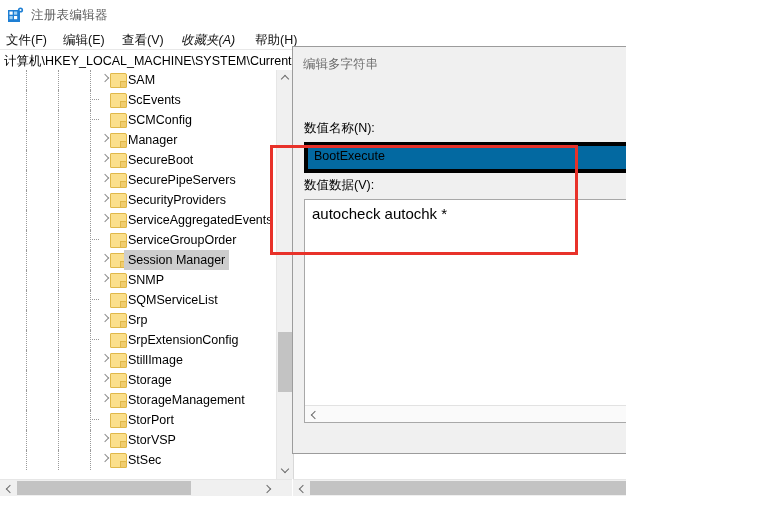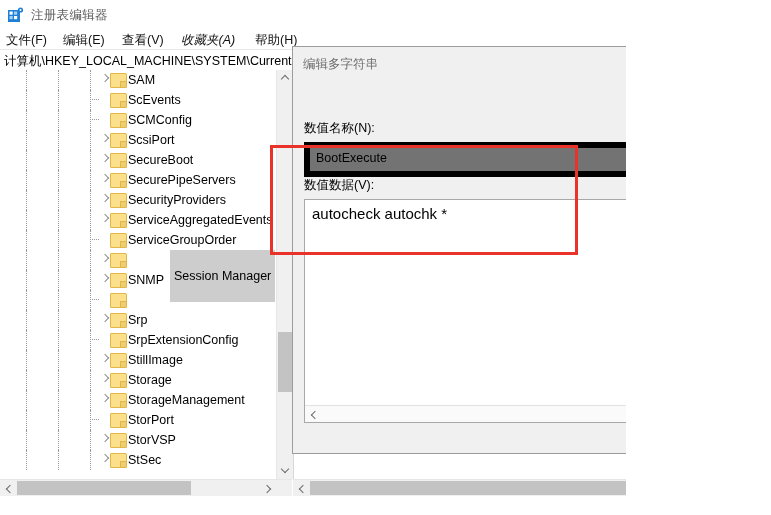--- a/index.html
+++ b/index.html
@@ -32,21 +32,21 @@
 
   
   .addressbar{position:absolute;left:0;top:49px;width:771px;height:21px;
     background:#fff;border-top:1px solid #e8e8e8;border-bottom:1px solid #d8d8d8;}
   .address-text{position:absolute;left:4px;top:3px;font-size:12.5px;color:#000;white-space:nowrap;}
 
   
   .tree-pane{position:absolute;left:0;top:70px;width:292px;height:425px;background:#fff;overflow:hidden;}
   .tree-row{position:relative;height:20px;line-height:20px;white-space:nowrap;}
   .tree-row .lbl{position:absolute;left:128px;top:0;font-size:12.5px;color:#000;}
-  .tree-row.sel .lbl{background:#cdcdcd;padding:16px 4px;left:124px;margin-left:46px;}
+  .tree-row.sel .lbl{background:#cdcdcd;padding:0 4px;left:124px;}
   .chev{position:absolute;left:101px;top:5px;width:9px;height:9px;}
   .chev:before{content:"";position:absolute;left:1px;top:0px;width:5px;height:5px;
     border-top:1.4px solid #8d8d8d;border-right:1.4px solid #8d8d8d;transform:rotate(45deg);}
   .folder{position:absolute;left:110px;top:3px;width:15px;height:13px;
     background:#fbdf8b;border:1px solid #e0b84a;border-radius:1px 2px 1px 1px;}
   .folder:after{content:"";position:absolute;right:0;bottom:0;width:5px;height:5px;
     background:#f0cc6e;border-left:1px solid #e0b84a;border-top:1px solid #e0b84a;}
   .guide{position:absolute;top:0;width:0;height:20px;border-left:1px dotted #9a9a9a;}
   .g1{left:26px;} .g2{left:58px;} .g3{left:90px;}
   .guide-stub{position:absolute;left:90px;top:9px;width:9px;height:0;border-top:1px dotted #9a9a9a;}
@@ -84,21 +84,21 @@
   .grip i{position:absolute;width:2px;height:2px;background:#b4b4b4;}
 
   
   .dialog{position:absolute;left:292px;top:46px;width:406px;height:406px;background:#f0f0f0;
     border:1px solid #9c9c9c;box-shadow:0 0 0 0 rgba(0,0,0,0);}
   .dlg-title{position:absolute;left:10px;top:9px;font-size:12.5px;color:#6d6d6d;}
   .dlg-close{position:absolute;right:0;top:0;width:44px;height:29px;display:flex;align-items:center;justify-content:center;}
   .dlg-close .glyph-close:before,.dlg-close .glyph-close:after{background:#7a7a7a;}
   .dlg-body{position:absolute;left:0;top:29px;width:406px;height:377px;background:#f0f0f0;}
   .dlg-label{position:absolute;font-size:12.5px;color:#000;}
-  .name-input{position:absolute;left:11px;top:66px;width:384px;height:23px;background:#737373;border:6px solid #000000;}
+  .name-input{position:absolute;left:11px;top:66px;width:384px;height:23px;background:#0369a1;border:4px solid #000000;}
   .name-input span{position:absolute;left:6px;top:3px;font-size:12.5px;}
   .data-box{position:absolute;left:11px;top:123px;width:384px;height:222px;background:#fff;border:1px solid #a8a8a8;}
   .data-text{position:absolute;left:7px;top:5px;font-size:15px;color:#000;}
   .ta-vsb{position:absolute;right:0;top:0;width:16px;height:220px;background:#fafafa;border-left:1px solid #e2e2e2;}
   .ta-hsb{position:absolute;left:0;bottom:0;width:368px;height:16px;background:#fafafa;border-top:1px solid #e2e2e2;}
 
   
   .annot{position:absolute;left:270px;top:145px;width:302px;height:104px;border:3px solid #e8322a;}
 
   
@@ -171,21 +171,21 @@
         <div class="guide-stub"></div>
         <div class="folder"></div>
         <div class="lbl">SCMConfig</div>
       </div>
       <div class="tree-row">
         <div class="guide g1"></div>
         <div class="guide g2"></div>
         <div class="guide g3"></div>
         <div class="chev"></div>
         <div class="folder"></div>
-        <div class="lbl">ScsiPort</div>
+        <div class="lbl">Manager</div>
       </div>
       <div class="tree-row">
         <div class="guide g1"></div>
         <div class="guide g2"></div>
         <div class="guide g3"></div>
         <div class="chev"></div>
         <div class="folder"></div>
         <div class="lbl">SecureBoot</div>
       </div>
       <div class="tree-row">
@@ -235,20 +235,21 @@
         <div class="chev"></div>
         <div class="folder"></div>
         <div class="lbl">SNMP</div>
       </div>
       <div class="tree-row">
         <div class="guide g1"></div>
         <div class="guide g2"></div>
         <div class="guide g3"></div>
         <div class="guide-stub"></div>
         <div class="folder"></div>
+        <div class="lbl">SQMServiceList</div>
       </div>
       <div class="tree-row">
         <div class="guide g1"></div>
         <div class="guide g2"></div>
         <div class="guide g3"></div>
         <div class="chev"></div>
         <div class="folder"></div>
         <div class="lbl">Srp</div>
       </div>
       <div class="tree-row">

